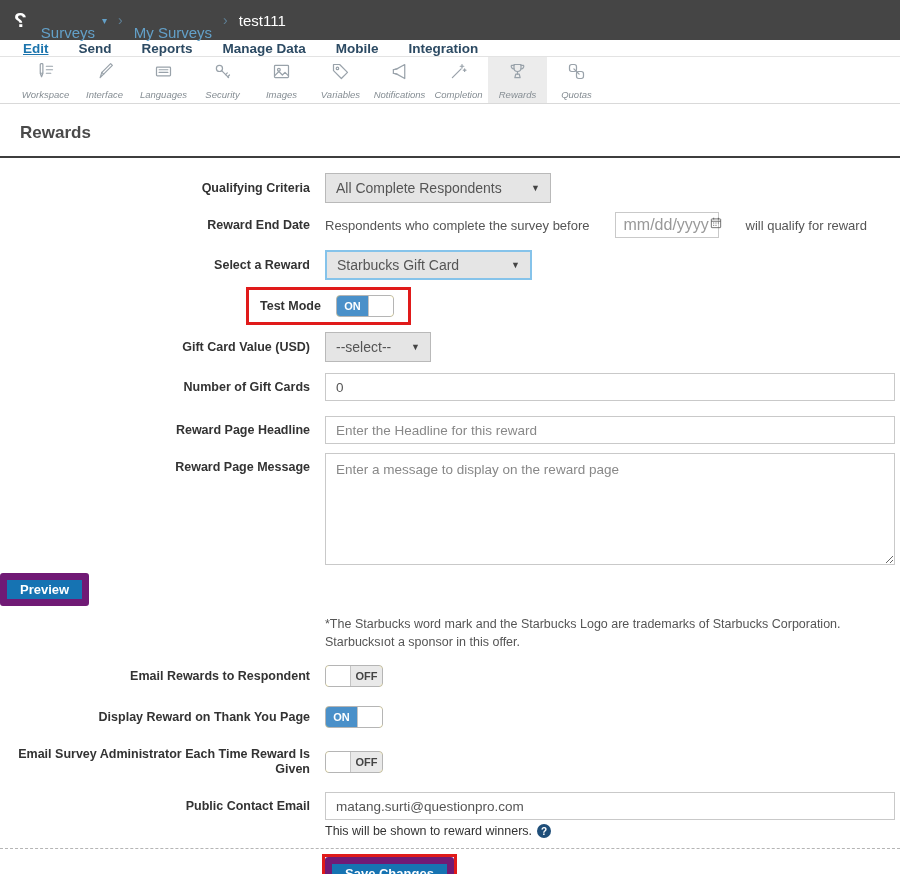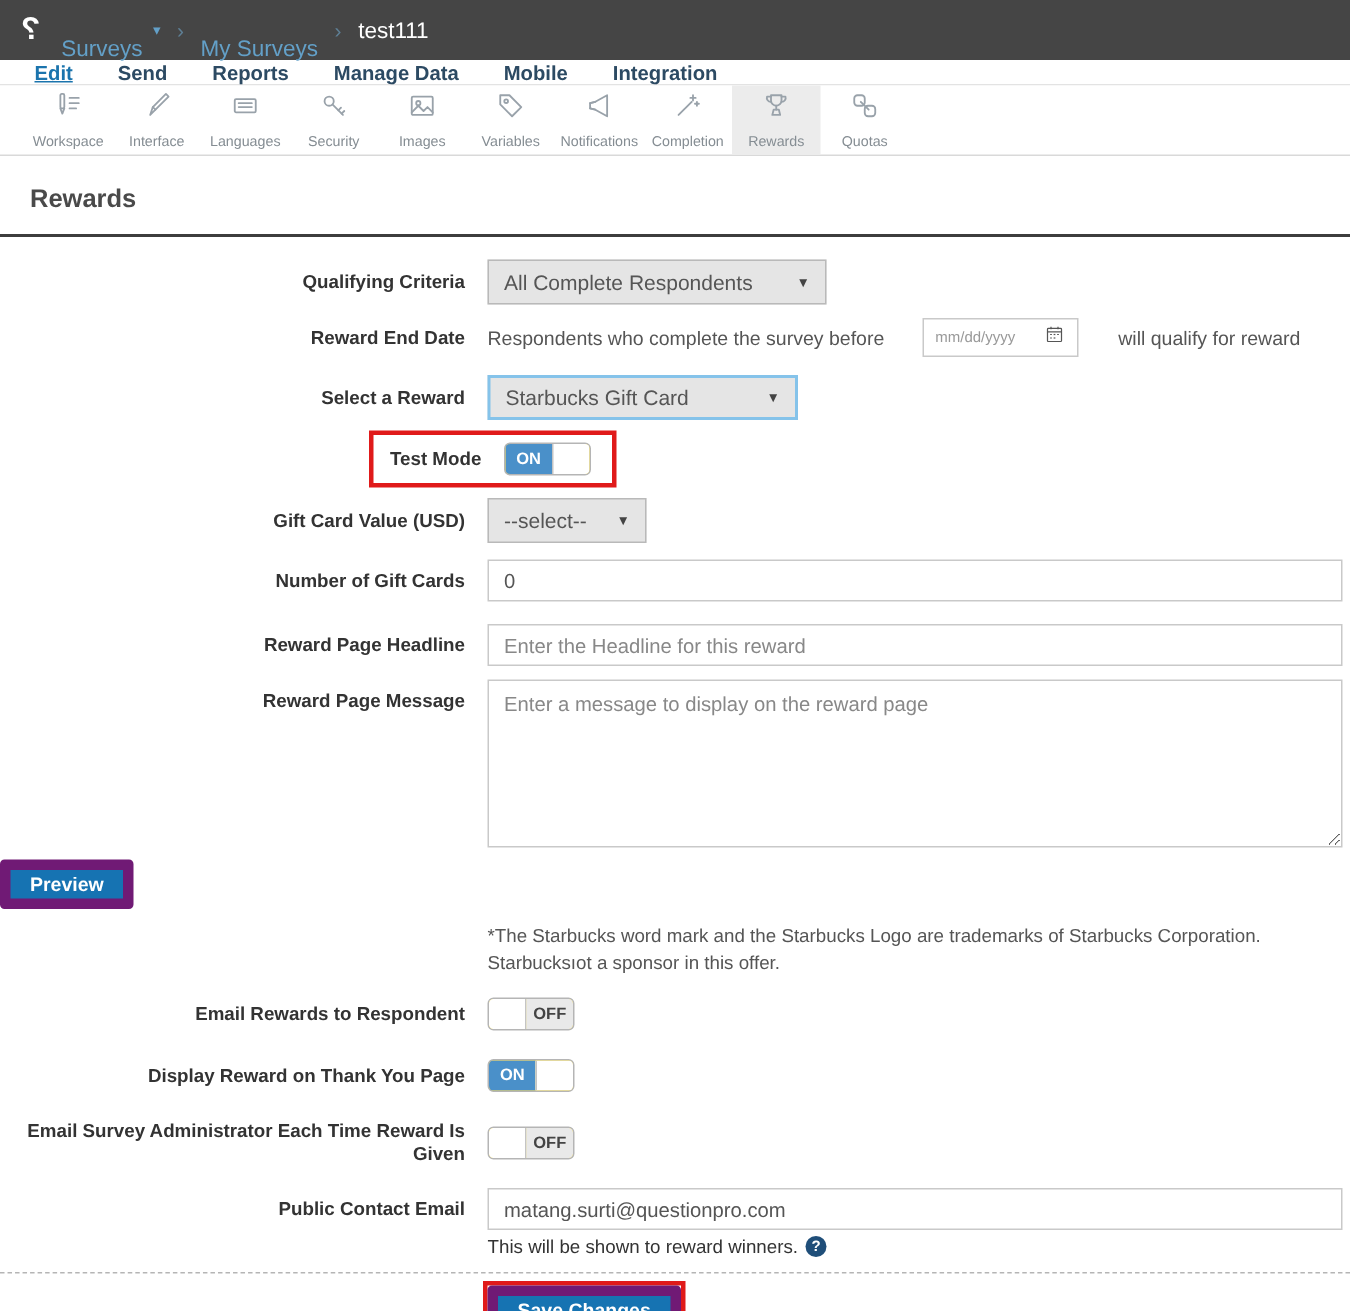--- a/index.html
+++ b/index.html
@@ -13,42 +13,42 @@
   .bc-sep { color:#5e7f95; font-size:14px; margin:0 11px; }
   .bc-caret { color:#63a0c8; font-size:10px; margin-left:7px; }
 
   
   .mainnav { height:17px; background:#fff; border-bottom:1px solid #e3e3e3; display:flex; align-items:center; padding:0 8px; }
   .nav-item { font-size:13.5px; font-weight:700; color:#2c4a63; padding:0 15px; cursor:pointer; }
   .nav-item.active { color:#1b74ad; text-decoration:underline; }
 
   
   .toolbar { height:47px; background:#fff; border-bottom:1px solid #d9d9d9; display:flex; padding-left:16px; }
-  .tool { width:59px; height:100%; display:flex; flex-direction:column; align-items:center; justify-content:center; gap:3px; cursor:pointer; }
+  .tool { width:59px; height:100%; display:flex; flex-direction:column; align-items:center; justify-content:center; gap:3px; cursor:pointer;font-style:italic; }
   .tool.selected { background:#ececec; }
   .tool svg { width:21px; height:21px; stroke:#99a2aa; fill:none; stroke-width:1.4; stroke-linecap:round; stroke-linejoin:round; }
   .tool-label { font-size:9.5px; color:#858d93; white-space:nowrap; }
 
   
   .page-title { font-size:17px; font-weight:700; color:#4a4a4a; padding:19px 20px 13px; }
   .title-rule { border-bottom:2px solid #3d3d3d; }
 
   
   .form { padding-top:15px; }
   .row { display:flex; align-items:center; margin-bottom:9px; }
   .lbl { width:310px; text-align:right; font-weight:700; font-size:12.5px; color:#333; flex-shrink:0; line-height:1.2; }
   .field { margin-left:15px; display:flex; align-items:center; }
 
   .select { border:1px solid #b9b9b9; height:30px; background:#e5e5e5; display:flex; align-items:center; justify-content:space-between; padding:0 10px; font-size:14px; color:#555; cursor:pointer; }
   .caret { font-size:9px; color:#444; margin-left:12px; }
   .select.hl { border:2px solid #85c3ea; height:30px; }
 
   .inline-txt { font-size:13px; color:#555; }
   .date-box { border:1px solid #c9c9c9; height:26px; width:104px; display:flex; align-items:center; justify-content:space-between; padding:0 8px; margin:0 27px 0 25px; cursor:text; }
-  .date-ph { font-size:10px; color:#999; }
+  .date-ph { font-size:16px; color:#999; }
   .date-box svg { width:14px; height:14px; stroke:#555; fill:none; stroke-width:1.4; }
 
   .testmode-wrap { margin:0 0 7px 246px; }
   .testmode-box { display:inline-flex; align-items:center; border:3px solid #e01a1a; padding:5px 14px 5px 11px; gap:15px; }
 
   .toggle { width:58px; height:22px; border:1px solid #b5b5b5; border-radius:4px; display:flex; overflow:hidden; font-size:11px; font-weight:700; background:#fde047; cursor:pointer; flex-shrink:0; }
   .toggle .on-seg { width:31px; background:#4a90c9; color:#fff; display:flex; align-items:center; justify-content:center; }
   .toggle.on .knob { flex:1; background:#fff; border-left:1px solid #c4c4c4; }
   .toggle.off .knob { width:25px; background:#fff; border-right:1px solid #c4c4c4; }
   .toggle .off-seg { flex:1; background:#e9e9e9; color:#444; display:flex; align-items:center; justify-content:center; }

